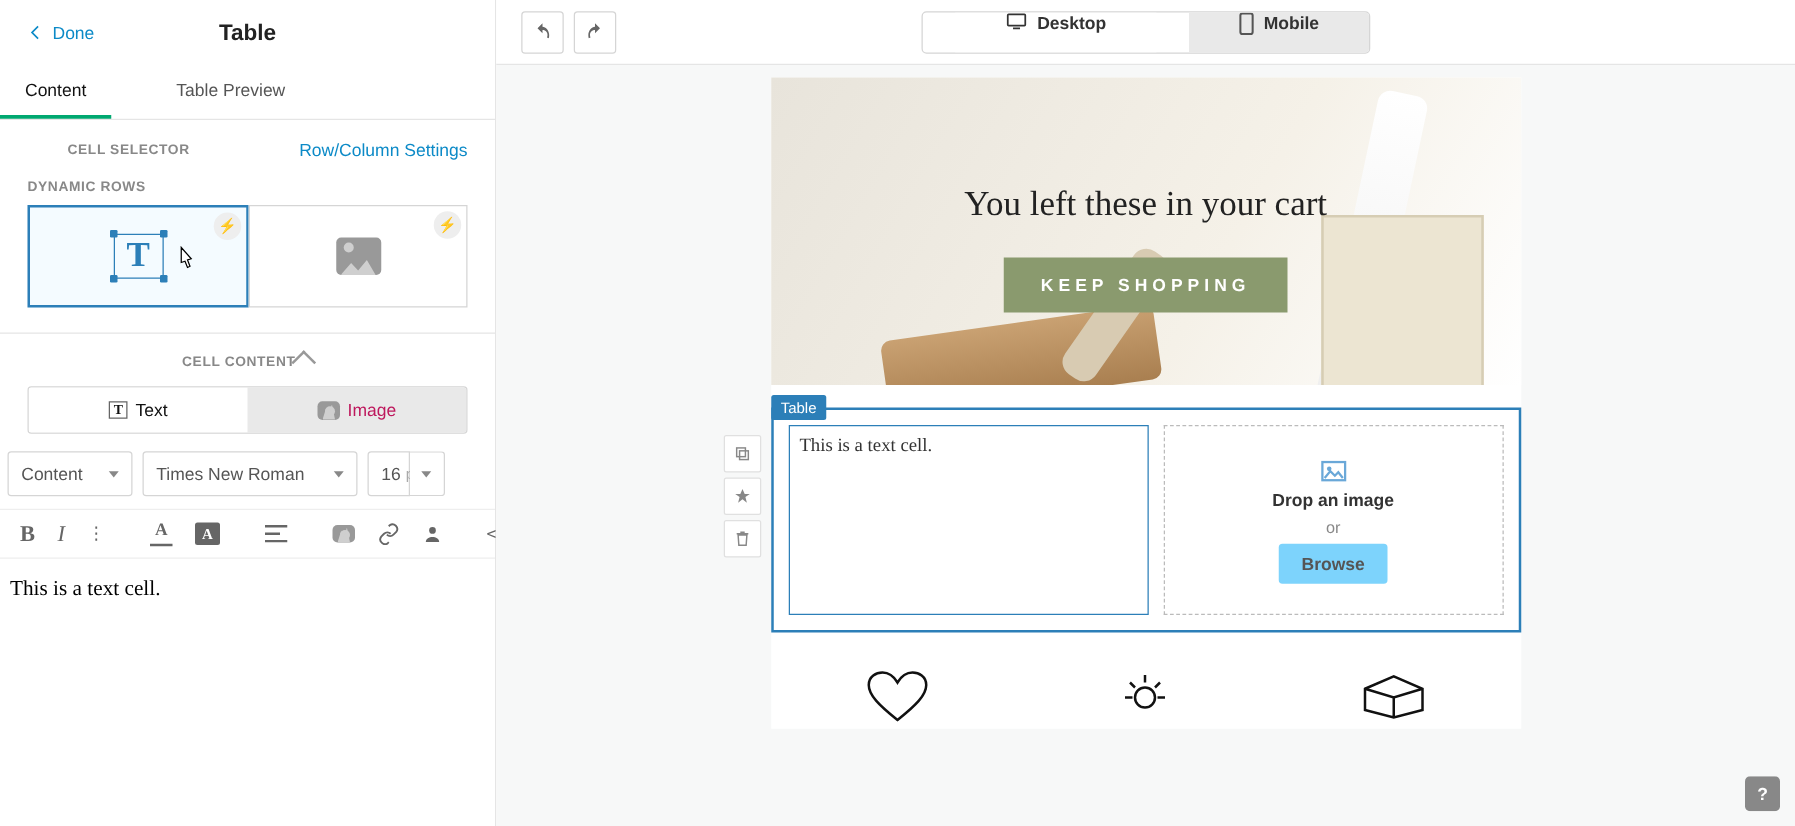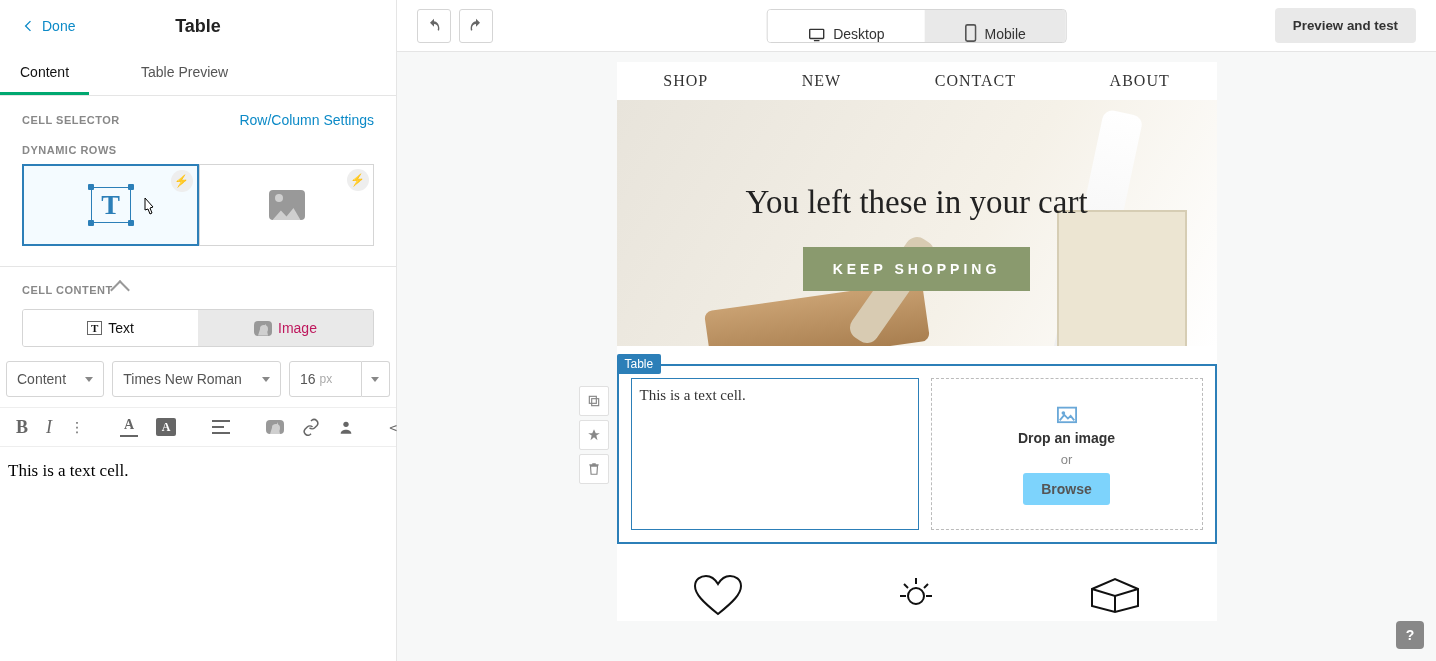--- a/index.html
+++ b/index.html
@@ -6,78 +6,78 @@
 body { font-family: -apple-system, BlinkMacSystemFont, "Segoe UI", Helvetica, Arial, sans-serif; font-size: 14px; color: #333; }
 .app { display: flex; height: 661px; width: 1436px; }
 .sidebar { width: 397px; border-right: 1px solid #e5e5e5; background: #fff; display: flex; flex-direction: column; }
 .side-header { display: flex; align-items: center; padding: 0 20px; height: 52px; position: relative; }
 .done { display: flex; align-items: center; gap: 6px; color: #0c8ac7; cursor: pointer; font-weight: 500; }
 .done svg { width: 16px; height: 16px; fill: #0c8ac7; }
 .side-title { position: absolute; left: 50%; transform: translateX(-50%); font-weight: 600; font-size: 18px; color: #222; }
 .tabs { display: flex; border-bottom: 1px solid #e5e5e5; gap: 32px; }
 .tab { padding: 12px 20px; color: #555; cursor: pointer; }
 .tab.active { color: #111; border-bottom: 3px solid #00a870; font-weight: 500; }
-.section { padding: 16px 22px; }
+.section { padding: 16px 22px; margin-left: 32px; }
 .section-row { display: flex; justify-content: space-between; align-items: center; }
 .section-label { font-size: 11px; letter-spacing: 0.5px; text-transform: uppercase; color: #888; font-weight: 600; }
 .link { color: #0c8ac7; cursor: pointer; font-size: 14px; }
 .dynamic-label { padding: 0 22px 8px; font-size: 11px; letter-spacing: 0.5px; color: #888; font-weight: 600; }
 .dyn-rows { display: flex; gap: 0; padding: 0 22px 20px; }
 .dyn-cell { flex: 1; border: 1px solid #d5d5d5; height: 82px; display: flex; align-items: center; justify-content: center; position: relative; background: #fff; cursor: pointer; }
 .dyn-cell.active { border: 2px solid #2c7fb8; background: #f4fbff; }
 .dyn-cell .corner { position: absolute; top: 4px; right: 4px; width: 22px; height: 22px; background: #eee; border-radius: 50%; display: flex; align-items: center; justify-content: center; font-size: 12px; color: #666; }
 .text-icon-box { position: relative; width: 40px; height: 36px; }
 .text-icon-box .big-t { font-family: "Times New Roman", serif; font-weight: bold; font-size: 28px; color: #2c7fb8; line-height: 36px; text-align: center; }
 .handle { position: absolute; width: 6px; height: 6px; background: #2c7fb8; border-radius: 1px; }
 .h-tl { top: -3px; left: -3px; } .h-tr { top: -3px; right: -3px; }
 .h-bl { bottom: -3px; left: -3px; } .h-br { bottom: -3px; right: -3px; }
 .text-icon-box::before { content:''; position:absolute; inset:0; border:1px solid #2c7fb8; }
 .img-icon { width: 36px; height: 30px; background: #999; border-radius: 4px; position: relative; }
 .img-icon::before { content:''; position:absolute; width:8px; height:8px; background:#cfcfcf; border-radius:50%; top:4px; left:6px; }
 .img-icon::after { content:''; position:absolute; bottom:0; left:4px; right:4px; height:12px; background:#cfcfcf; clip-path: polygon(0 100%,30% 20%,50% 70%,75% 0,100% 100%); }
 .cursor { position: absolute; left: 138px; top: 32px; width: 20px; height: 24px; pointer-events: none; }
-.section-header2 { display:flex; justify-content:flex-start; align-items:center; padding: 0 22px 12px; border-top:1px solid #e5e5e5; padding-top:16px; }
+.section-header2 { display:flex; justify-content:center; align-items:center; padding: 0 22px 12px; border-top:1px solid #e5e5e5; padding-top:16px; }
 .chev { width:14px; height:14px; border-left:2px solid #999; border-bottom:2px solid #999; transform: rotate(135deg); }
 .seg { display:flex; margin: 0 22px 14px; border:1px solid #d5d5d5; border-radius:3px; overflow:hidden; }
 .seg-item { flex:1; display:flex; align-items:center; justify-content:center; gap:6px; padding:10px 0; cursor:pointer; color:#be185d; background:#e9e9e9; }
 .seg-item.active { background:#fff; color:#111; }
 .toolbar-row { display:flex; gap:8px; padding: 0 6px 10px; }
 .sel { border:1px solid #d5d5d5; border-radius:3px; height:36px; display:flex; align-items:center; padding:0 10px; color:#555; background:#fff; cursor:pointer; position:relative; }
 .sel::after { content:''; position:absolute; right:10px; width:0; height:0; border-left:4px solid transparent; border-right:4px solid transparent; border-top:5px solid #888; }
 .sel.normal { width:100px; }
 .sel.font { width:172px; }
-.sel.size { width:73px; }
+.sel.size { width:34px; }
 .sel.size .unit { color:#aaa; margin-left:4px; font-size:12px; }
 .sel.nosuff::after { display:none; }
 .sel.btn-dd { width:28px; padding:0; border-left:none; border-radius:0 3px 3px 0; justify-content:center; }
 .toolbar2 { display:flex; align-items:center; gap:18px; padding: 8px 16px; border-top:1px solid #eee; border-bottom:1px solid #eee; }
 .tbtn { width:22px; height:22px; display:flex; align-items:center; justify-content:center; color:#666; cursor:pointer; font-family: Georgia, serif; }
 .tbtn.bold { font-weight:bold; font-size:18px; }
 .tbtn.italic { font-style:italic; font-size:18px; }
 .divider { width:1px; height:22px; background:#e5e5e5; }
 .underline-bar { width:18px; height:2px; background:#666; margin-top:2px; }
 .color-a { display:flex; flex-direction:column; align-items:center; }
 .color-a .a { font-size:14px; font-weight:600; }
 .bg-a { width:20px; height:18px; background:#666; color:#fff; display:flex; align-items:center; justify-content:center; font-size:12px; font-weight:600; border-radius:2px; }
 .editor { padding: 14px 8px; font-family: "Times New Roman", serif; font-size: 17px; color:#000; }
 
 .canvas { flex:1; background:#f7f8f8; display:flex; flex-direction:column; position: relative; }
 .top-bar { height:52px; border-bottom:1px solid #e5e5e5; display:flex; align-items:center; padding:0 20px; background:#fff; }
 .hbtn { width:34px; height:34px; border:1px solid #d5d5d5; border-radius:3px; display:flex; align-items:center; justify-content:center; color:#666; cursor:pointer; background:#fff; margin-right:8px; }
 .hbtn svg { width:16px; height:16px; fill:#666; }
 .device-seg { position:absolute; left:50%; transform:translateX(-50%); display:flex; border:1px solid #d5d5d5; border-radius:4px; overflow:hidden; height:34px; }
-.dev-item { display:flex; align-items:flex-end; gap:8px; padding:0 40px; cursor:pointer; background:#e9e9e9; color:#333; font-weight:400; }
+.dev-item { display:flex; align-items:flex-start; gap:8px; padding:0 40px; cursor:pointer; background:#e9e9e9; color:#333; font-weight:700;margin-left:26px; }
 .dev-item.active { background:#fff; }
 .preview-btn { margin-left:auto; background:#e9e9e9; border:none; padding:10px 18px; border-radius:4px; font-weight:600; color:#333; cursor:pointer; }
 
 .scroll { flex:1; overflow:auto; display:flex; flex-direction:column; align-items:center; padding-top:10px; }
 .email { width:600px; background:#fff; }
 .nav { display:flex; justify-content:space-around; padding:10px 0; font-family: Georgia, serif; font-size:16px; letter-spacing:1px; }
 .hero { height:246px; background: linear-gradient(120deg,#e8e4db 0%,#f5f1e8 60%,#ffffff 100%); position:relative; overflow:hidden; display:flex; flex-direction:column; align-items:center; justify-content:center; gap:26px; }
-.hero-title { font-family: Georgia, serif; font-size:33px; color:#222; text-align:center; z-index:2;margin-top:28px; }
+.hero-title { font-family: Georgia, serif; font-size:28px; color:#222; text-align:center; z-index:2;margin-top:28px; }
 .hero-btn { background:#8a9a6e; color:#fff; padding:14px 30px; letter-spacing:4px; font-weight:700; font-size:14px; z-index:2; }
 .hero .shape { position:absolute; }
 .roll { width:40px; height:260px; background:linear-gradient(#fff,#eee); border-radius:10px; top:10px; right:100px; transform:rotate(12deg); }
 .box { width:130px; height:190px; background:#ece5d2; border:2px solid #d6cdb4; top:110px; right:30px; }
 .comb { width:220px; height:60px; background:linear-gradient(#c9a172,#a97f50); border-radius:8px; bottom:-10px; left:90px; transform:rotate(-8deg); }
 .brush { width:30px; height:120px; background:#d8cbb2; border-radius:12px; top:130px; left:260px; transform:rotate(35deg); }
 .table-wrap { position:relative; margin-top:18px; }
 .table-label { position:absolute; top:-10px; left:0; background:#2c7fb8; color:#fff; font-size:12px; padding:3px 8px; border-radius:2px; }
 .table-box { border:2px solid #2c7fb8; padding:12px; display:flex; gap:12px; min-height:180px; }
 .cell-text { flex:1; border:1px solid #2c7fb8; padding:8px; font-family:"Times New Roman",serif; font-size:15px; background:#fff; }
@@ -227,31 +227,24 @@
             </svg>
           <span>Desktop</span>
         </div>
         <div class="dev-item">
           <svg width="12" height="18" viewBox="0 0 14 22">
               <rect x="1" y="1" width="12" height="20" rx="2" fill="none" stroke="#555" stroke-width="2"></rect>
             </svg>
           <span>Mobile</span>
         </div>
       </div>
-      <button class="preview-btn">Preview and test</button>
     </div>
 
     <div class="scroll">
       <div class="email">
-        <div class="nav">
-          <span>SHOP</span>
-          <span>NEW</span>
-          <span>CONTACT</span>
-          <span>ABOUT</span>
-        </div>
         <div class="hero">
           <div class="shape roll"></div>
           <div class="shape box"></div>
           <div class="shape comb"></div>
           <div class="shape brush"></div>
           <div class="hero-title">You left these in your cart</div>
           <div class="hero-btn">KEEP SHOPPING</div>
         </div>
 
         <div class="table-wrap">

